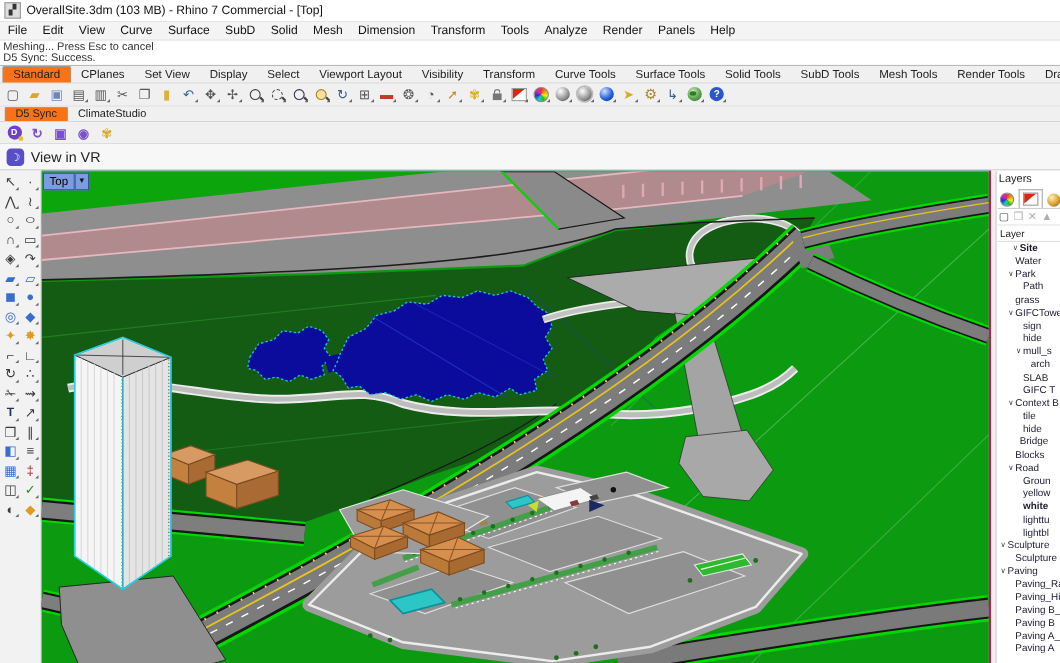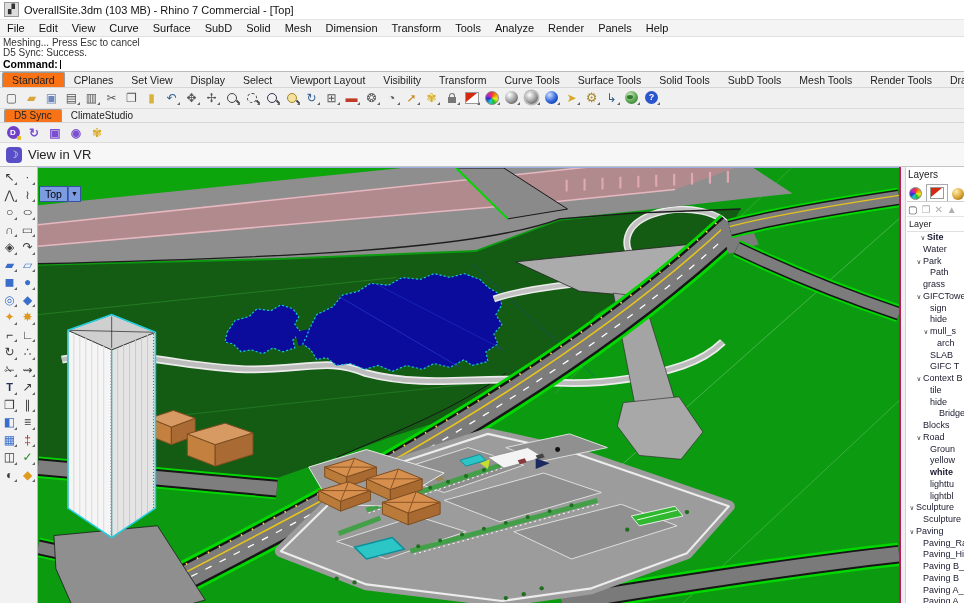--- a/index.html
+++ b/index.html
@@ -83,21 +83,21 @@
       display:flex;align-items:center;justify-content:center;}
   .vrlabel{font-size:13px;color:#222;}
   
   .workspace{flex:1;display:flex;min-height:0;}
   .lefttb{width:36px;flex:none;background:#f2f2f2;border-right:1px solid #b8b8b8;
       display:grid;grid-template-columns:17px 17px;gap:1px;align-content:start;padding:2px 0 0 1px;}
   .lti{width:17px;height:16.5px;display:flex;align-items:center;justify-content:center;
       position:relative;font-size:11px;}
   .viewport{flex:1;position:relative;background:#0c9a10;border-top:1px solid #9ab0e0;min-width:0;}
   .viewport svg{position:absolute;inset:0;width:100%;height:100%;display:block;}
-  .vplab{position:absolute;top:18px;left:1px;display:flex;}
+  .vplab{position:absolute;top:1px;left:1px;display:flex;}
   .vpl{background:#7c9ce2;border:1px solid #35509e;color:#000;font-size:10.5px;
       padding:0 5px;height:14px;line-height:14px;}
   .vparrow{background:#7c9ce2;border:1px solid #35509e;border-left:1px solid #4a66b4;width:11px;
       text-align:center;font-size:7px;height:14px;line-height:14px;color:#111;}
   
   .layers{width:63px;flex:none;background:#fff;border-left:2px solid #be185d;
       position:relative;overflow:hidden;}
   .lp-scroll{position:absolute;left:0;top:0;bottom:0;width:4px;background:#f0f0f0;
       border-right:1px solid #d0d0d0;}
   .lp-inner{margin-left:6px;}
@@ -136,21 +136,20 @@
       <span class="menu-item">Transform</span>
       <span class="menu-item">Tools</span>
       <span class="menu-item">Analyze</span>
       <span class="menu-item">Render</span>
       <span class="menu-item">Panels</span>
       <span class="menu-item">Help</span>
     </div>
   <div class="cmd">
     <div class="cmd-line">Meshing... Press Esc to cancel</div>
     <div class="cmd-line">D5 Sync: Success.</div>
-    <div class="cmd-prompt"><span>Command:</span><span class="caret"></span></div>
   </div>
   <div class="tabstrip" id="tabstrip">
       <span class="tab active">Standard</span>
       <span class="tab">CPlanes</span>
       <span class="tab">Set View</span>
       <span class="tab">Display</span>
       <span class="tab">Select</span>
       <span class="tab">Viewport Layout</span>
       <span class="tab">Visibility</span>
       <span class="tab">Transform</span>
@@ -678,21 +677,21 @@
               <span class="lbl">Context B</span>
             </div>
             <div class="lrow" style="padding-left: 15px;">
               <span class="chev"></span>
               <span class="lbl">tile</span>
             </div>
             <div class="lrow" style="padding-left: 15px;">
               <span class="chev"></span>
               <span class="lbl">hide</span>
             </div>
-            <div class="lrow" style="padding-left: 24px;">
+            <div class="lrow" style="padding-left: 12px;">
               <span class="chev"></span>
               <span class="lbl">Bridge</span>
             </div>
             <div class="lrow" style="padding-left: 8px;">
               <span class="chev"></span>
               <span class="lbl">Blocks</span>
             </div>
             <div class="lrow" style="padding-left: 8px;">
               <span class="chev">∨</span>
               <span class="lbl">Road</span>

